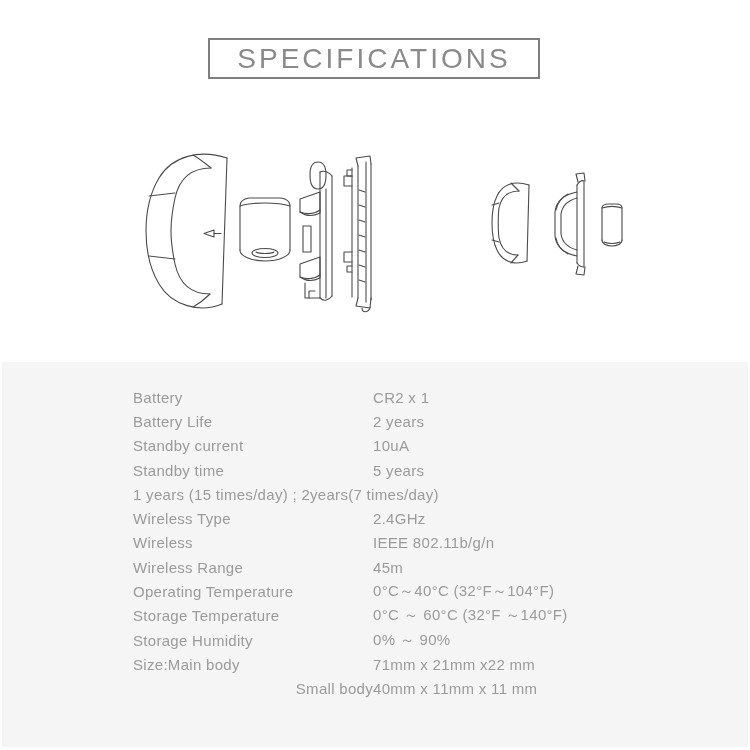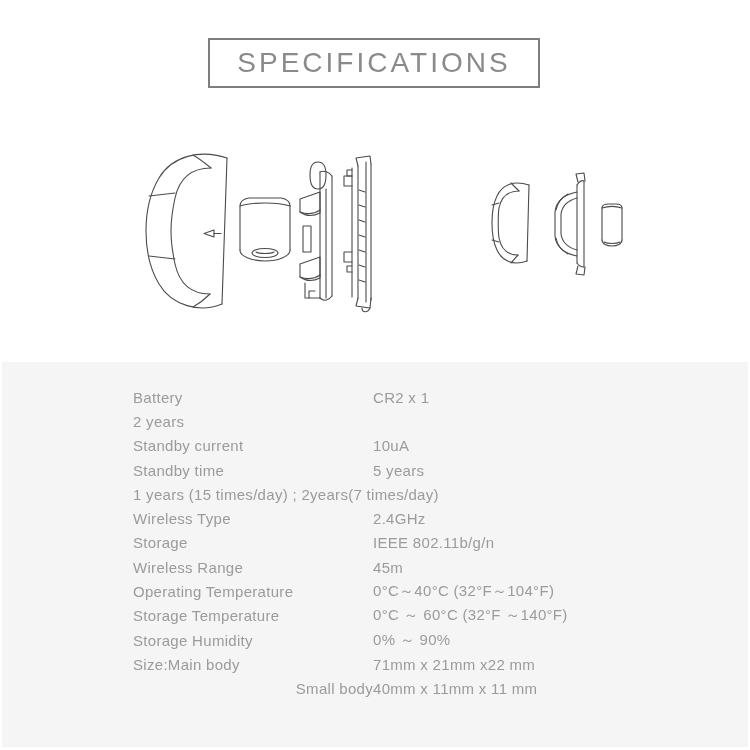--- a/index.html
+++ b/index.html
@@ -1,21 +1,21 @@
 <!DOCTYPE html>
 <html><head>
 <meta charset="utf-8">
 <style>
   html,body{margin:0;padding:0;}
   body{
     width:750px;height:750px;position:relative;background:#ffffff;
     font-family:"Liberation Sans", sans-serif;overflow:hidden;
   }
   .title-box{
-    position:absolute;left:208px;top:38px;width:332px;height:50px;
+    position:absolute;left:208px;top:38px;width:332px;height:41px;
     border:2px solid #7e7e7e;box-sizing:border-box;
     display:flex;align-items:center;justify-content:center;
   }
   .title-text{
     font-size:28px;font-weight:300;color:#8a8a8a;
     letter-spacing:3px;white-space:nowrap;
   }
   .diagram-svg{
     position:absolute;left:0;top:0;width:750px;height:360px;
   }
@@ -142,39 +142,40 @@
 </svg>
 
 <div class="gray-panel"></div>
 
 <div class="spec-table">
   <div class="spec-row">
     <div class="spec-label">Battery</div>
     <div class="spec-value">CR2 x 1</div>
   </div>
   <div class="spec-row">
+    <div class="spec-label">Battery Life</div>
     <div class="spec-value">2 years</div>
   </div>
   <div class="spec-row">
     <div class="spec-label">Standby current</div>
     <div class="spec-value">10uA</div>
   </div>
   <div class="spec-row">
     <div class="spec-label">Standby time</div>
     <div class="spec-value">5 years</div>
   </div>
   <div class="spec-row">
     <div class="spec-value">1 years (15 times/day) ; 2years(7 times/day)</div>
   </div>
   <div class="spec-row">
     <div class="spec-label">Wireless Type</div>
     <div class="spec-value">2.4GHz</div>
   </div>
   <div class="spec-row">
-    <div class="spec-label">Storage</div>
+    <div class="spec-label">Wireless</div>
     <div class="spec-value">IEEE 802.11b/g/n</div>
   </div>
   <div class="spec-row">
     <div class="spec-label">Wireless Range</div>
     <div class="spec-value">45m</div>
   </div>
   <div class="spec-row">
     <div class="spec-label">Operating Temperature</div>
     <div class="spec-value">0°C～40°C  (32°F～104°F)</div>
   </div>

